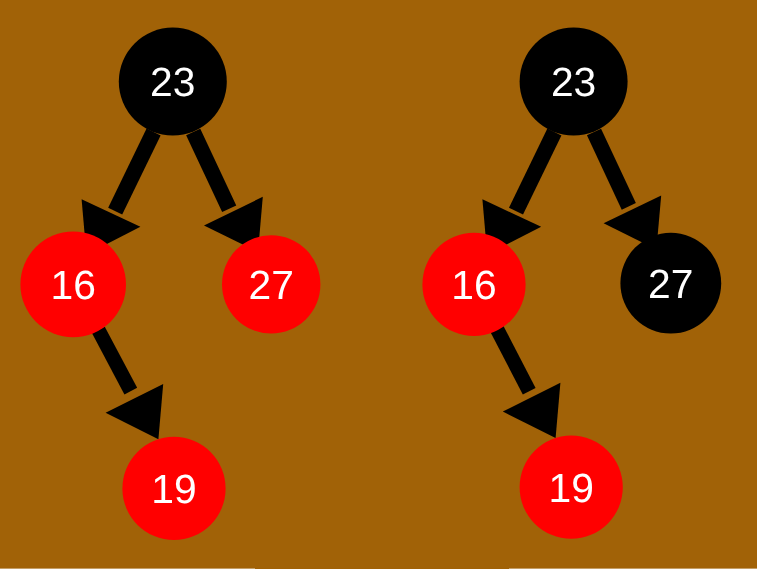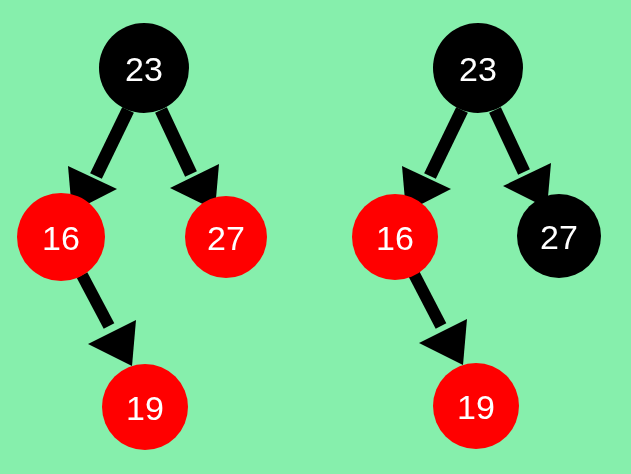--- a/index.html
+++ b/index.html
@@ -10,21 +10,21 @@
   body {
     width: 631px;
     height: 474px;
     overflow: hidden;
     font-family: "Liberation Sans", sans-serif;
   }
   #canvas {
     position: relative;
     width: 631px;
     height: 474px;
-    background: #86efac;
+    background: #a16207;
   }
   svg.diagram {
     display: block;
     width: 631px;
     height: 474px;
   }
   .node-label {
     font-family: "Liberation Sans", sans-serif;
     font-size: 34px;
     fill: #ffffff;

